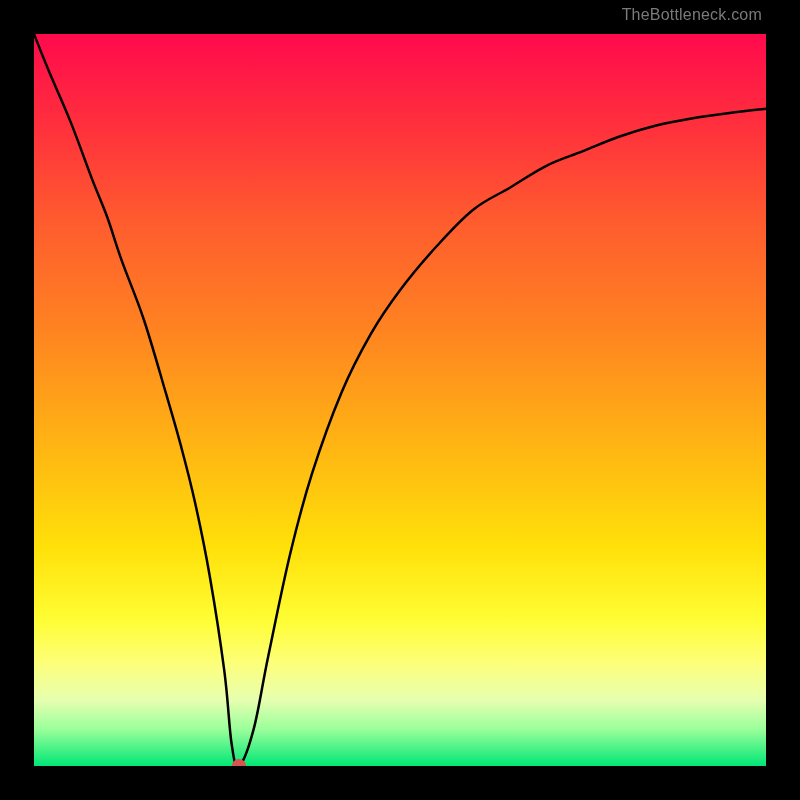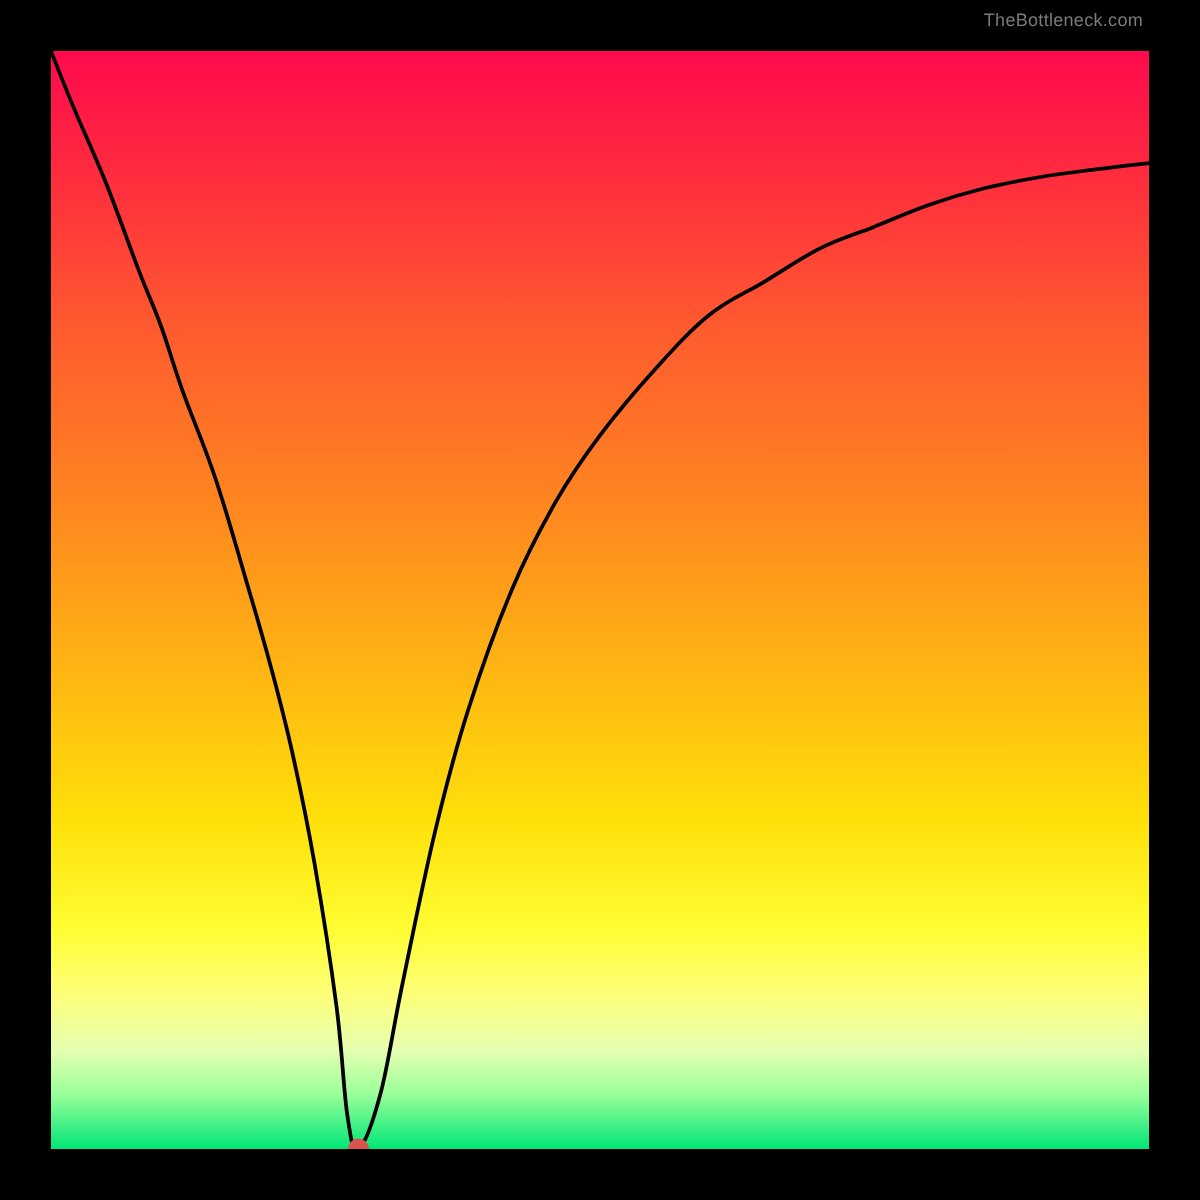--- a/index.html
+++ b/index.html
@@ -44,21 +44,21 @@
       #e6ffb0 91%,
       #9aff9a 95%,
       #00e676 100%
     );
   }
   .watermark {
     position: absolute;
     top: 6px;
     right: 38px;
     color: #7a7a7a;
-    font-size: 12px;
+    font-size: 16px;
     font-weight: 400;
     letter-spacing: 0.2px;
     user-select: none;
   }
   svg.curve {
     position: absolute;
     left: 0; top: 0;
     width: 100%;
     height: 100%;
     overflow: visible;

